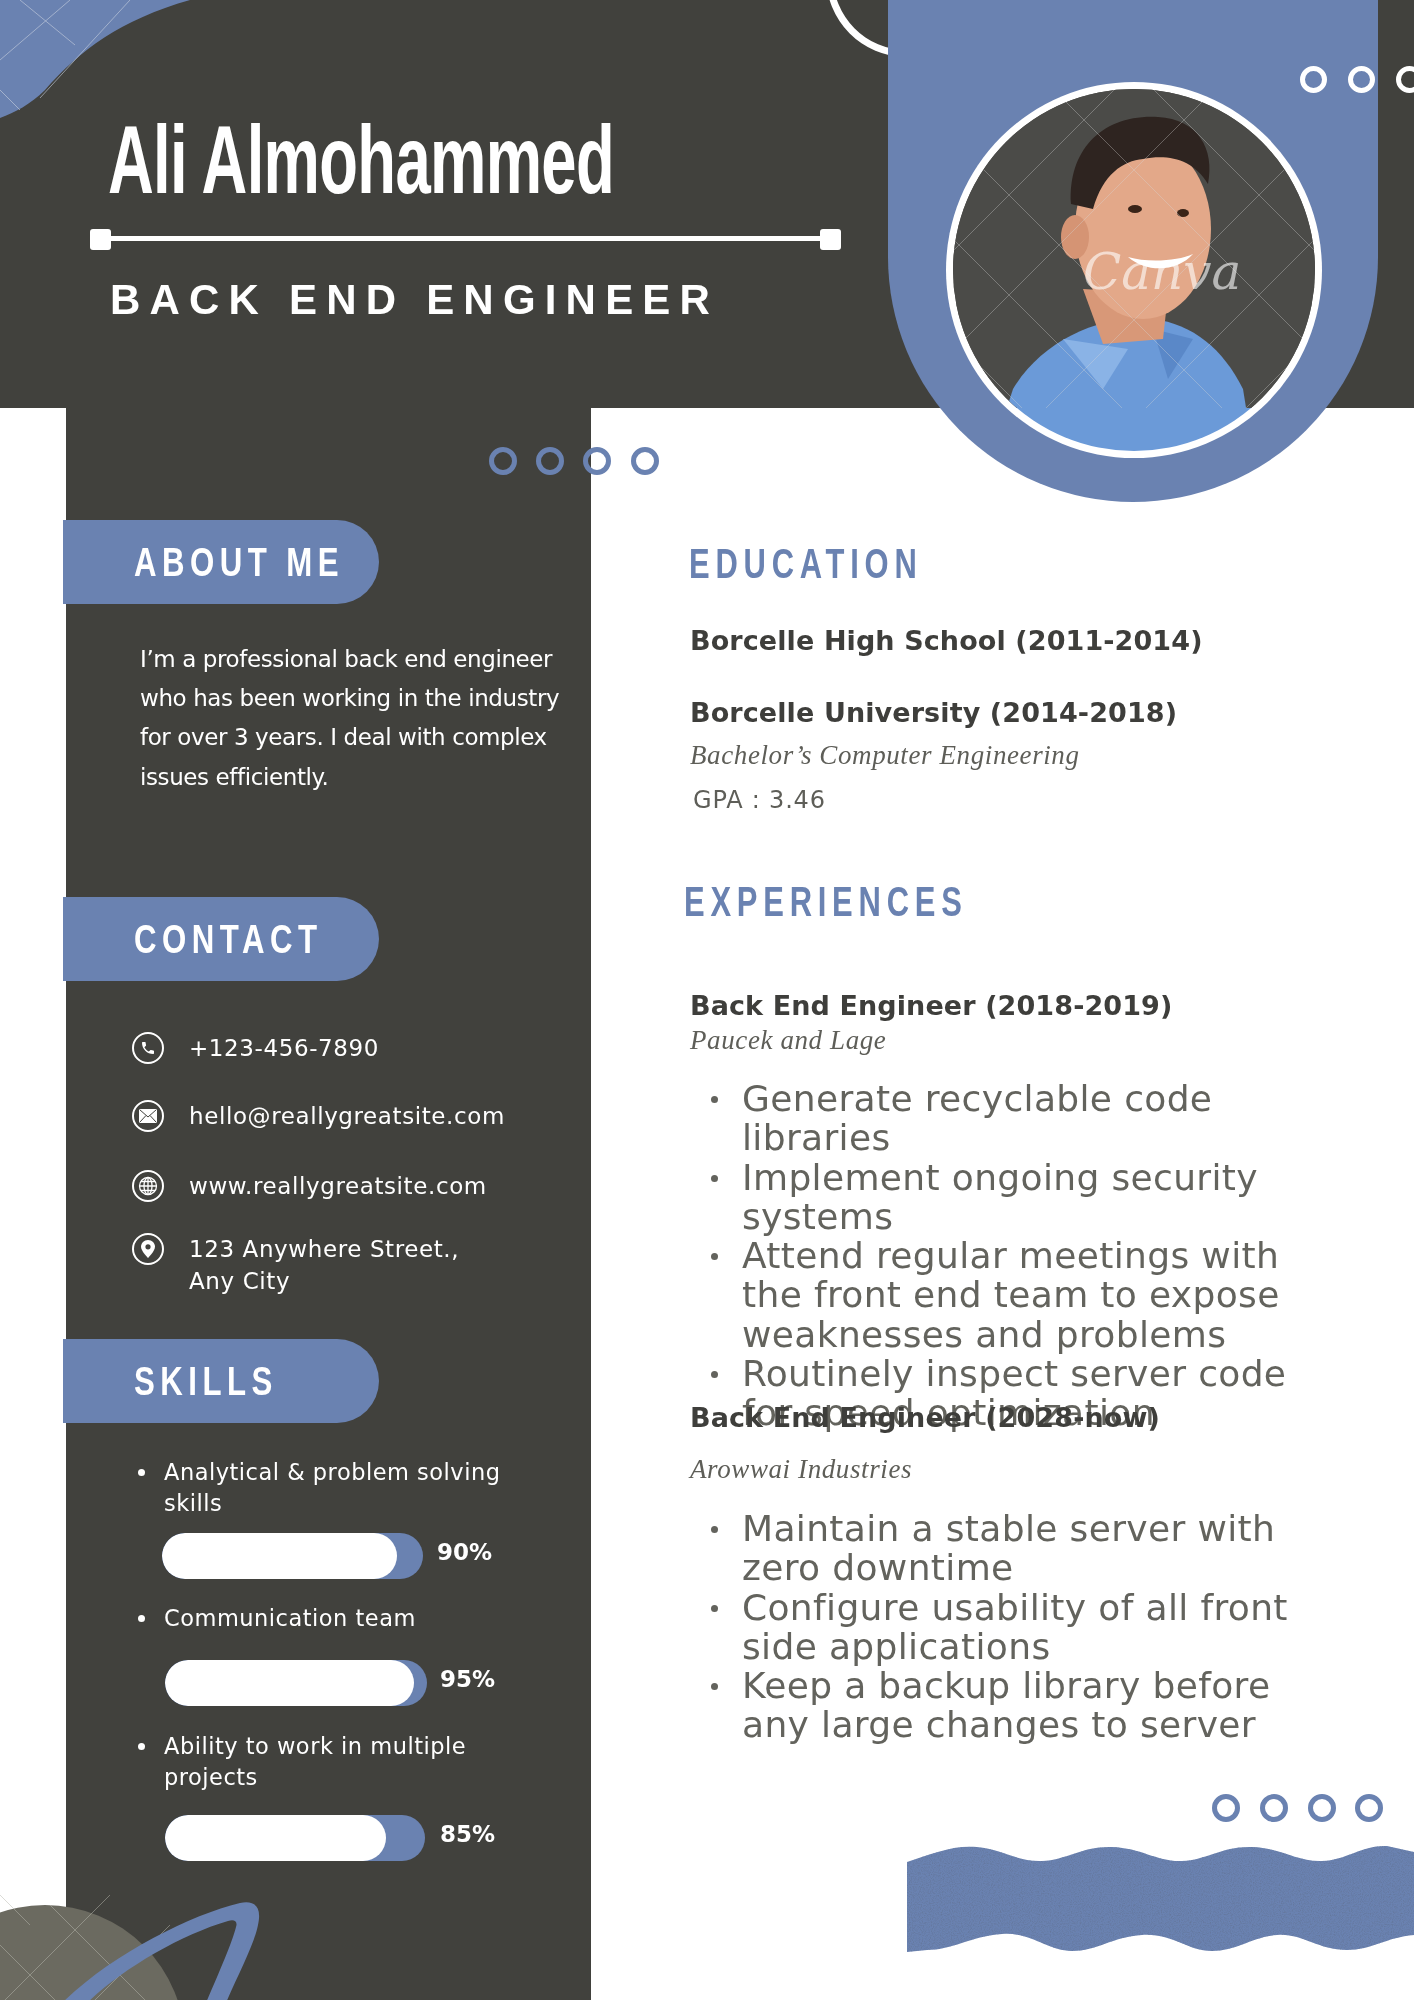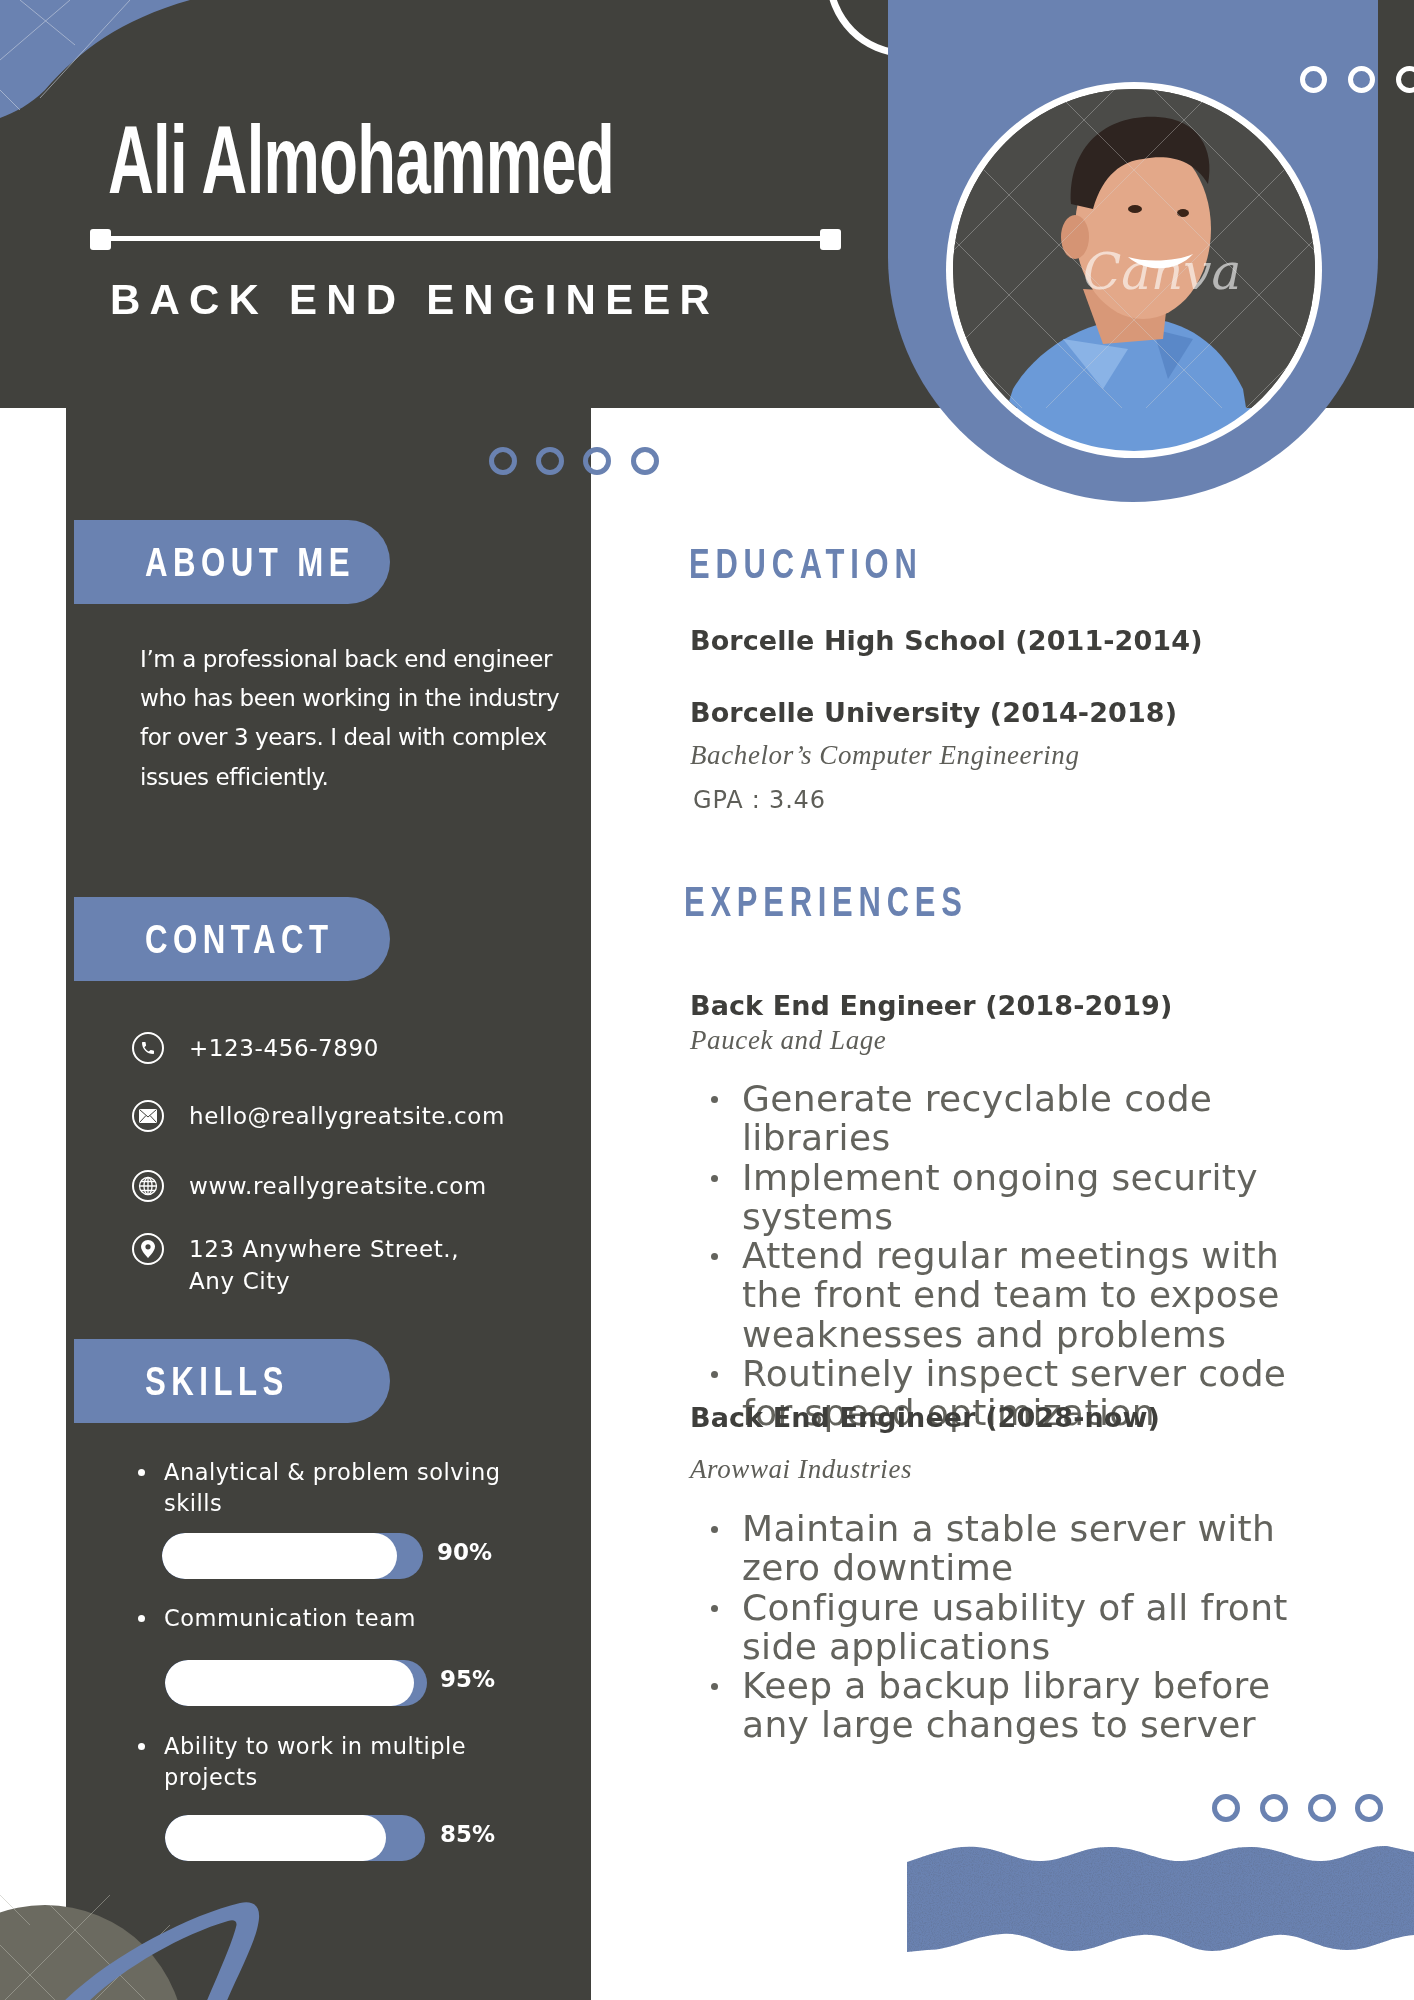--- a/index.html
+++ b/index.html
@@ -17,21 +17,21 @@
   #photo-frame { left:946px; top:82px; width:376px; height:376px; border-radius:50%; background:#fff; }
   #photo { left:953px; top:89px; width:362px; height:362px; border-radius:50%; overflow:hidden; background:#4a4a47; }
   .ring-white { position:absolute; border:5px solid #fff; border-radius:50%; box-sizing:border-box; }
   .ring-blue { position:absolute; border:5px solid #6a82b1; border-radius:50%; box-sizing:border-box; }
 
   .name { left:108px; top:110px; font-family:"Liberation Sans", sans-serif; font-weight:700; color:#fff; font-size:96px; line-height:100px; white-space:nowrap; transform:scaleX(0.66); transform-origin:left top; letter-spacing:-1px; }
   .title-line { left:100px; top:236px; width:730px; height:5px; background:#fff; }
   .title-cap { width:21px; height:21px; background:#fff; border-radius:3px; top:229px; }
   .job-title { left:110px; top:276px; font-family:"Liberation Sans", sans-serif; font-weight:700; color:#fff; font-size:42px; letter-spacing:9.2px; white-space:nowrap; }
 
-  .pill { left:74px; width:316px; height:84px; border-radius:0 42px 42px 0; background:#6a82b1; }
+  .pill { left:63px; width:316px; height:84px; border-radius:0 42px 42px 0; background:#6a82b1; }
   .pill-label { position:absolute; left:71px; top:20px; font-family:"Liberation Sans", sans-serif; font-weight:700; color:#fff; font-size:40px; letter-spacing:7px; white-space:nowrap; transform:scaleX(0.78); transform-origin:left center; line-height:44px; }
 
   .about-text { left:140px; top:640px; width:420px; color:#fff; font-size:23px; line-height:39.2px; font-family:"DejaVu Sans", sans-serif; letter-spacing:-0.4px; }
 
   .contact-row { left:132px; height:40px; display:flex; align-items:flex-start; }
   .contact-icon { width:32px; height:32px; border:2px solid #fff; border-radius:50%; box-sizing:border-box; display:flex; align-items:center; justify-content:center; color:#fff; flex:none; }
   .contact-text { margin-left:25px; color:#fff; font-size:23px; line-height:32px; letter-spacing:0.6px; white-space:nowrap; }
 
   .skill-label { left:138px; color:#fff; font-size:22.5px; line-height:31px; letter-spacing:0.5px; }
   .skill-label .dot { display:inline-block; width:7px; height:7px; background:#fff; border-radius:50%; position:absolute; left:0; top:12px; }

